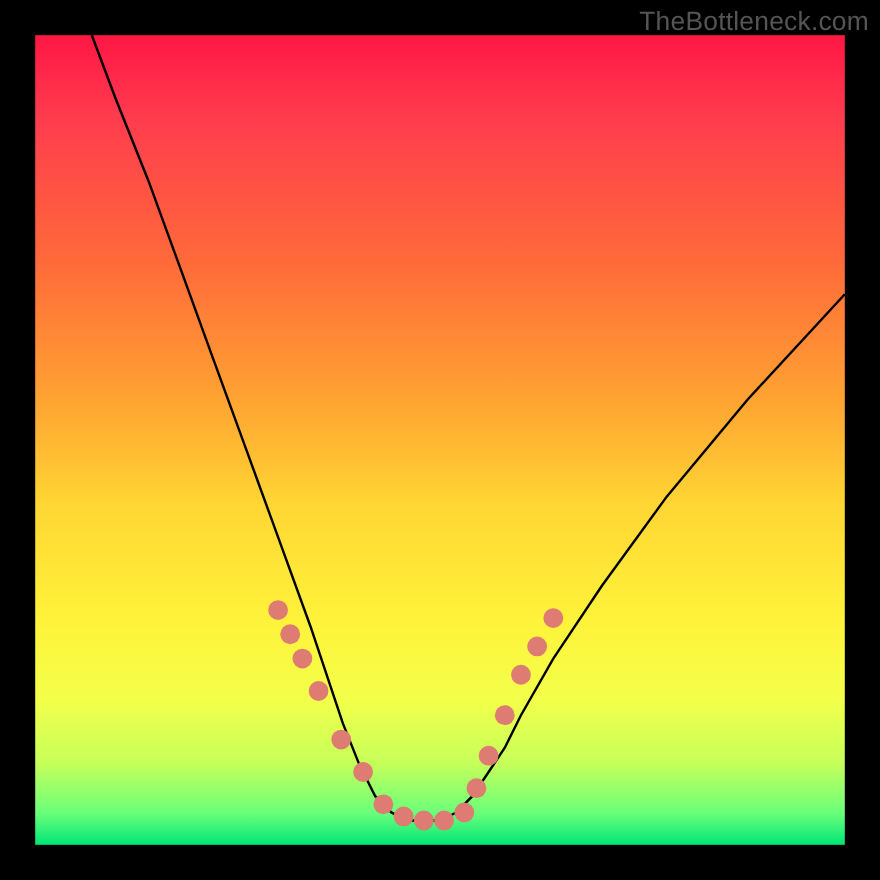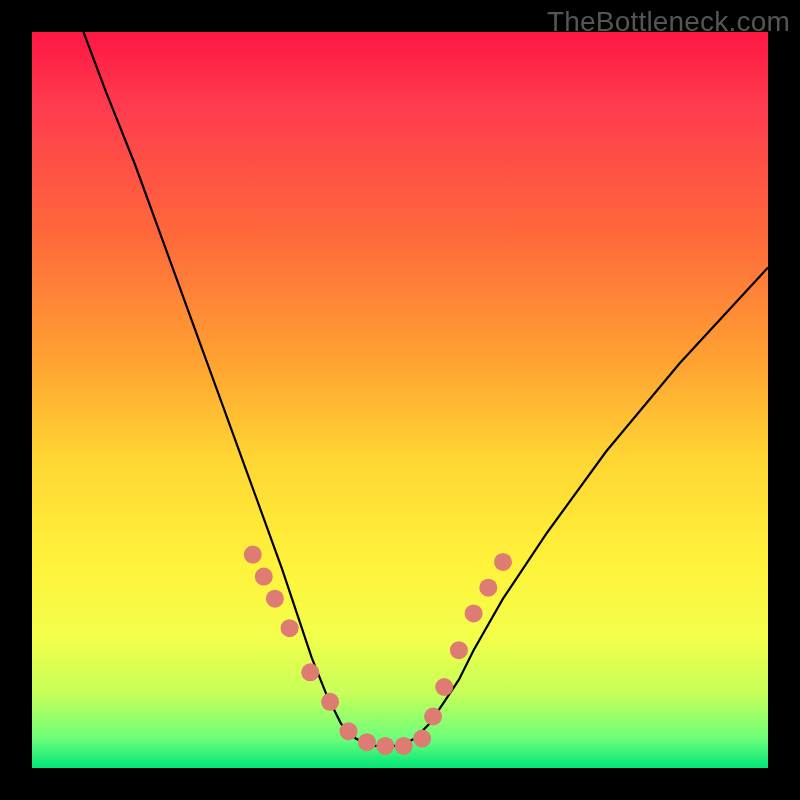--- a/index.html
+++ b/index.html
@@ -38,21 +38,21 @@
       #c5ff5a 90%,
       #6cff7a 96%,
       #00e676 100%
     );
   }
   .watermark {
     position: absolute;
     top: 6px;
     right: 10px;
     color: #555;
-    font-size: 28px;
+    font-size: 24px;
     font-weight: 500;
     letter-spacing: 0.2px;
     user-select: none;
   }
   svg.curve {
     position: absolute;
     left: 0;
     top: 0;
     width: 736px;
     height: 736px;

